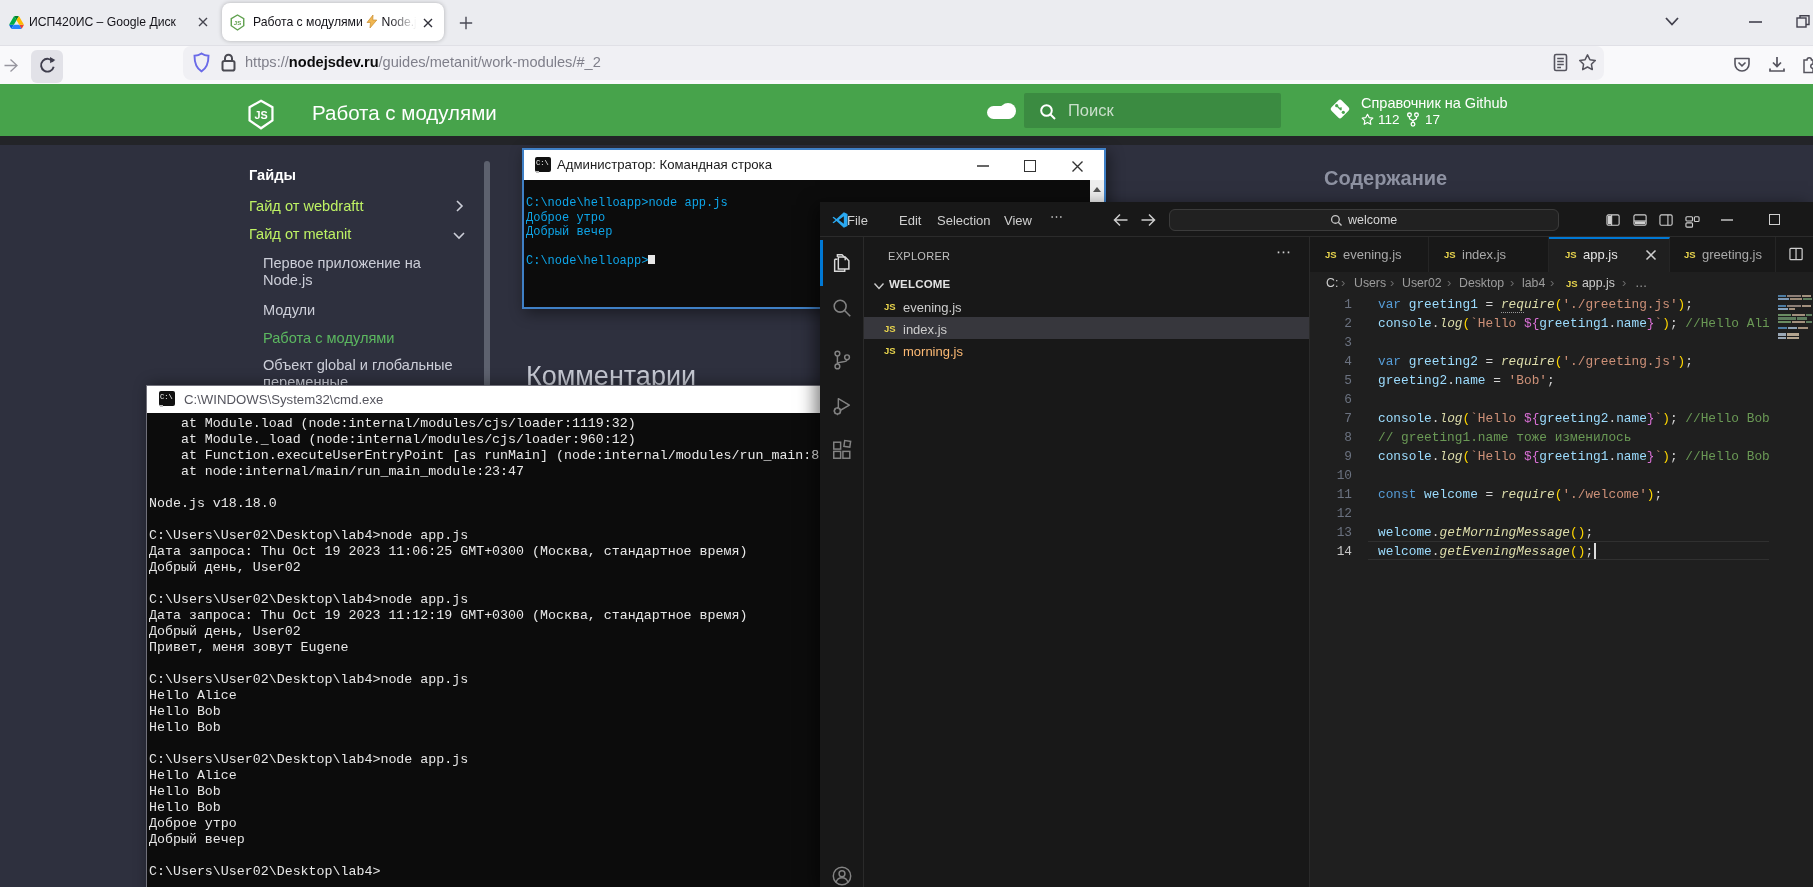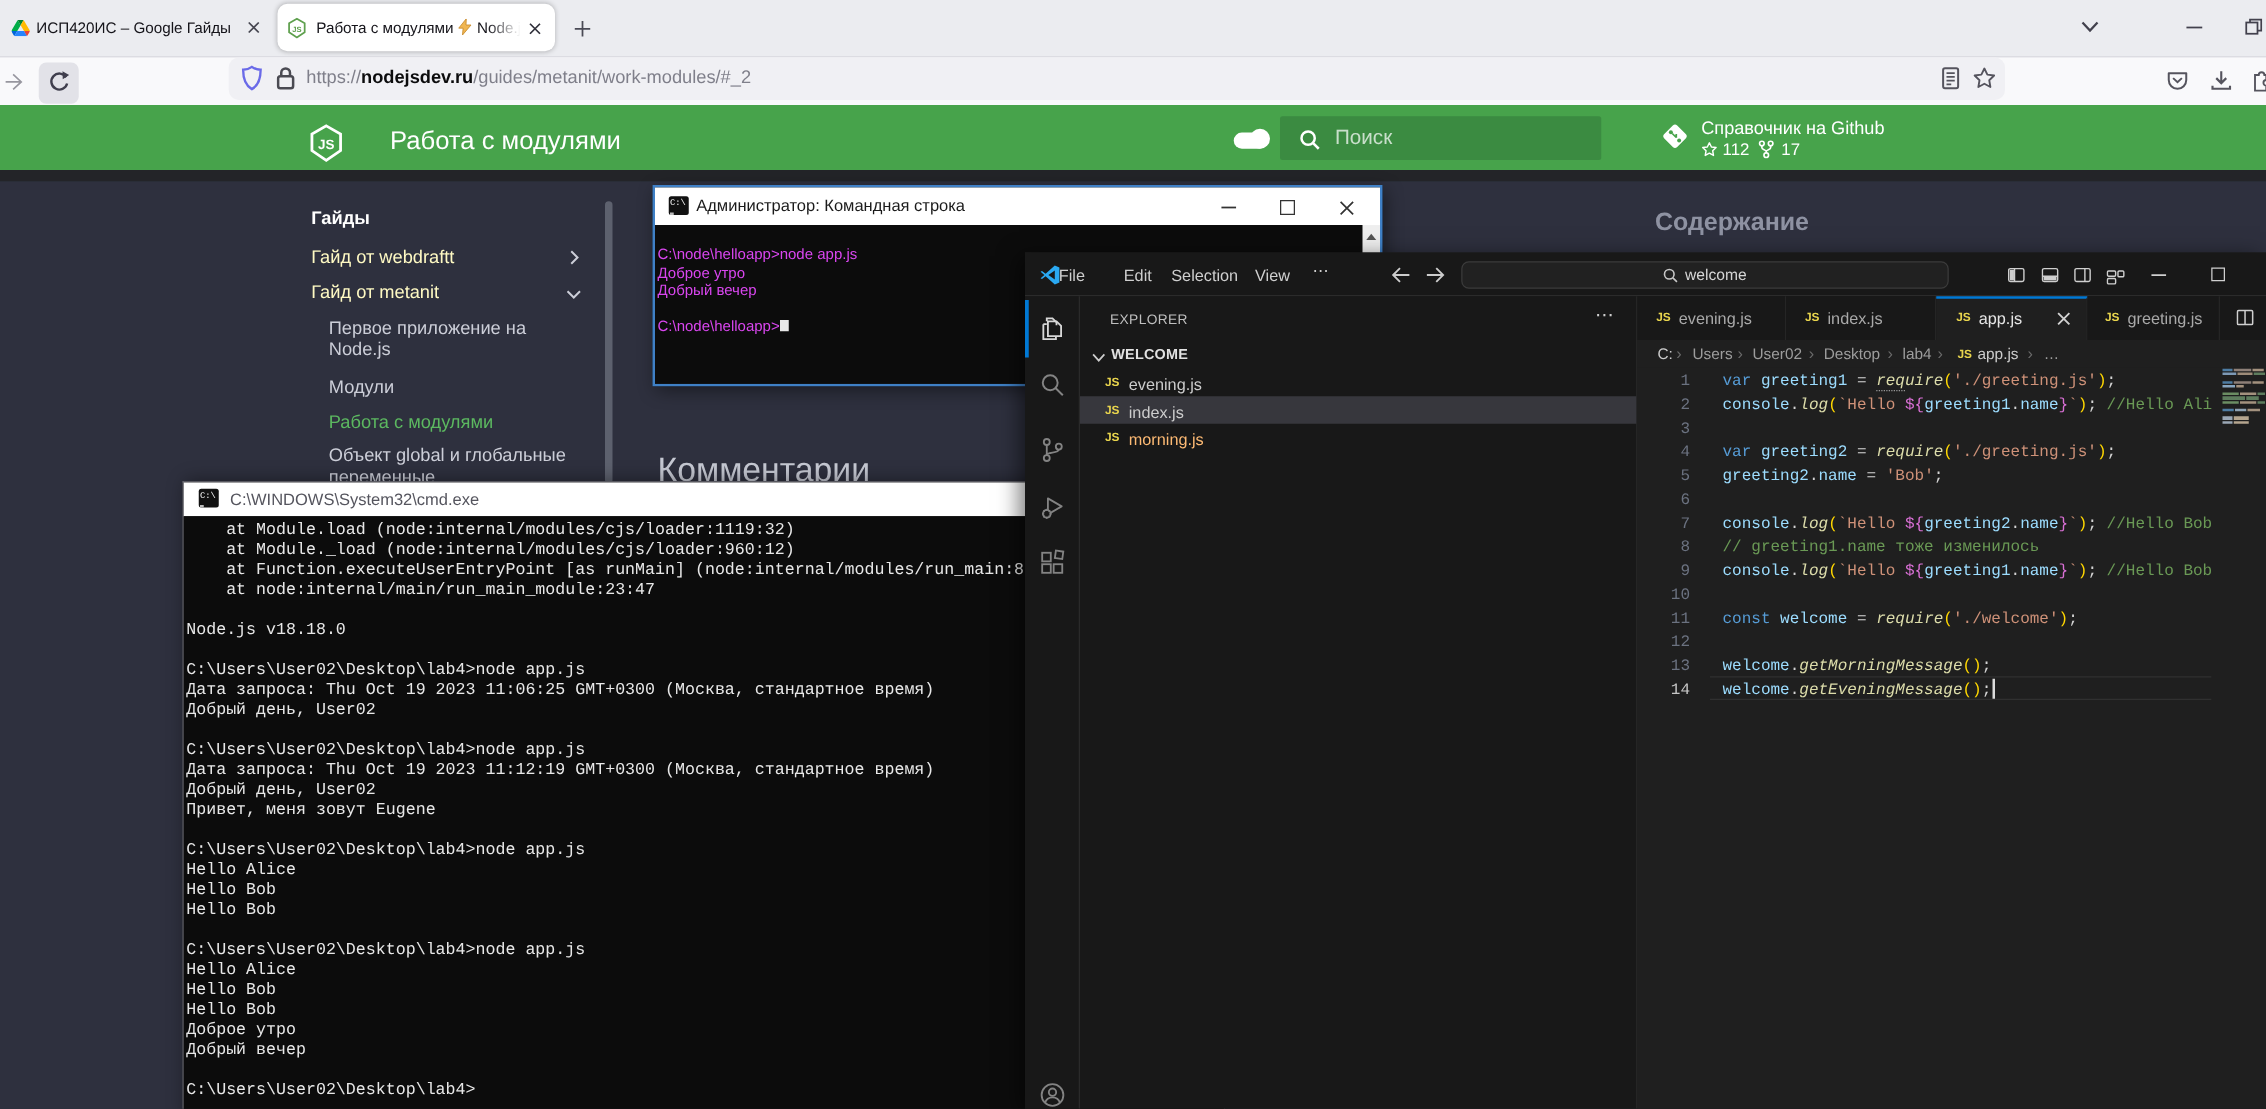--- a/index.html
+++ b/index.html
@@ -21,33 +21,33 @@
   #urlfield { left:183px; top:46px; width:1421px; height:34px; background:#f0f0f4; border-radius:8px; }
   .urltxt { font-size:14.6px; color:#7f7f8a; }
   .urltxt b { color:#0c0c0d; font-weight:700; }
 
   
   #htitle { left:312px; top:101px; font-size:20.5px; color:#fff; }
   #hsearch { left:1024px; top:93px; width:257px; height:35px; background:#3b8b41; border-radius:2px; }
   #hsearchtxt { left:1068px; top:101px; font-size:16.5px; color:rgba(255,255,255,0.72); }
 
   
-  .nav1 { font-size:14.6px; color:#fef9c3; }
+  .nav1 { font-size:14.6px; color:#bef264; }
   .nav2 { font-size:14.6px; color:#ccced8; }
   #pgscroll { left:484px; top:161px; width:6px; height:226px; background:#5d616e; border-radius:3px; }
   #toc-title { left:1324px; top:167px; font-size:20px; font-weight:bold; color:#8e92a2; }
   #comments { left:526px; top:361px; font-size:27px; color:#c6c9d3; }
 
   
   #cmdsm { left:522px; top:148px; width:584px; height:161px; background:#0c0c0c;
     border:2px solid #3f80c6; z-index:10; box-shadow:3px 4px 14px rgba(0,0,0,0.45); }
   #cmdsm .title { position:absolute; left:0; top:0; width:100%; height:30px; background:#fff; }
   #cmdsm .content { position:absolute; left:0; top:30px; right:0; bottom:0; background:#0c0c0c; }
   .cmdtitletxt { font-size:13.2px; color:#1b1b1b; }
-  .cmdtxt { font-family:Liberation Sans, sans-serif; font-size:12px; line-height:14.5px; color:#d946ef; white-space:pre; }
+  .cmdtxt { font-family:Liberation Mono, monospace; font-size:12px; line-height:14.5px; color:#0ea5e9; white-space:pre; }
 
   #cmdbig { left:146px; top:385px; width:834px; height:510px; background:#0c0c0c;
     border:1px solid #70707a; border-bottom:none; z-index:20; box-shadow:3px 0 14px rgba(0,0,0,0.45); }
   #cmdbig .title { position:absolute; left:0; top:0; width:100%; height:27px; background:#fff; }
   #cmdbig .content { position:absolute; left:0; top:27px; right:0; bottom:0; background:#0c0c0c; }
   .cmdtxt2 { font-family:"Liberation Mono", monospace; font-size:13.3px; line-height:16px; color:#e8e8e8; white-space:pre; }
 
   
   #vsc { left:820px; top:202px; width:993px; height:685px; background:#1f1f1f; z-index:30; box-shadow:-5px 3px 16px rgba(0,0,0,0.5); }
   #vsc-title { position:absolute; left:0; top:0; width:100%; height:35px; background:#181818; border-bottom:1px solid #2b2b2b; }
@@ -359,21 +359,21 @@
 
 <div id="tabbar" class="abs">
   <svg class="abs" style="left:9px;top:16px;" width="15" height="13" viewBox="0 0 87 78">
     <path fill="#0066da" d="M6.6 66.85 10.45 73.5c.8 1.4 1.95 2.5 3.3 3.3L27.5 53H0c0 1.55.4 3.1 1.2 4.5z"></path>
     <path fill="#00ac47" d="M43.65 25 29.9 1.2c-1.35.8-2.5 1.9-3.3 3.3L1.2 48.5A9.06 9.06 0 0 0 0 53h27.5z"></path>
     <path fill="#ea4335" d="M73.55 76.8c1.35-.8 2.5-1.9 3.3-3.3l1.6-2.75L86.1 57.5c.8-1.4 1.2-2.95 1.2-4.5H59.8l5.85 11.5z"></path>
     <path fill="#00832d" d="m43.65 25 13.75-23.8c-1.35-.8-2.9-1.2-4.5-1.2H34.4c-1.6 0-3.15.45-4.5 1.2z"></path>
     <path fill="#2684fc" d="M59.8 53H27.5L13.75 76.8c1.35.8 2.9 1.2 4.5 1.2h50.8c1.6 0 3.15-.45 4.5-1.2z"></path>
     <path fill="#ffba00" d="m73.4 26.5-12.7-22c-.8-1.4-1.95-2.5-3.3-3.3L43.65 25 59.8 53h27.45c0-1.55-.4-3.1-1.2-4.5z"></path>
   </svg>
-  <div class="abs tabtxt" style="left:29px;top:15px;">ИСП420ИС – Google Гайды</div>
+  <div class="abs tabtxt" style="left:29px;top:15px;">ИСП420ИС – Google Диск</div>
   <svg class="abs" style="left:197px;top:16px;" width="12" height="12" viewBox="0 0 12 12">
       <path d="M2 2 L10 10 M10 2 L2 10" stroke="#45454f" stroke-width="1.4"></path>
     </svg>
   <div id="activetab" class="abs">
     <svg class="abs" style="left:8px;top:11px;" width="15" height="17" viewBox="0 0 32 36">
       <path d="M16 2 L29.3 9.6 V24.9 L16 34 L2.7 24.9 V9.6 Z" fill="none" stroke="#5fa04e" stroke-width="3"></path>
       <text x="16" y="24" font-size="13" font-weight="bold" fill="#5fa04e" text-anchor="middle" font-family="Liberation Sans">JS</text>
     </svg>
     <div class="abs tabtxt" style="left:31px;top:12px;width:168px;overflow:hidden;white-space:nowrap;">Работа с модулями <svg style="display:inline-block;vertical-align:-2px;" width="12" height="13" viewBox="0 0 12 13">
           <path d="M7 0 L1 7.5 H4.5 L4 13 L10.8 5 H6.8 Z" fill="#f0b651" stroke="#c98d2e" stroke-width="0.7"></path>

